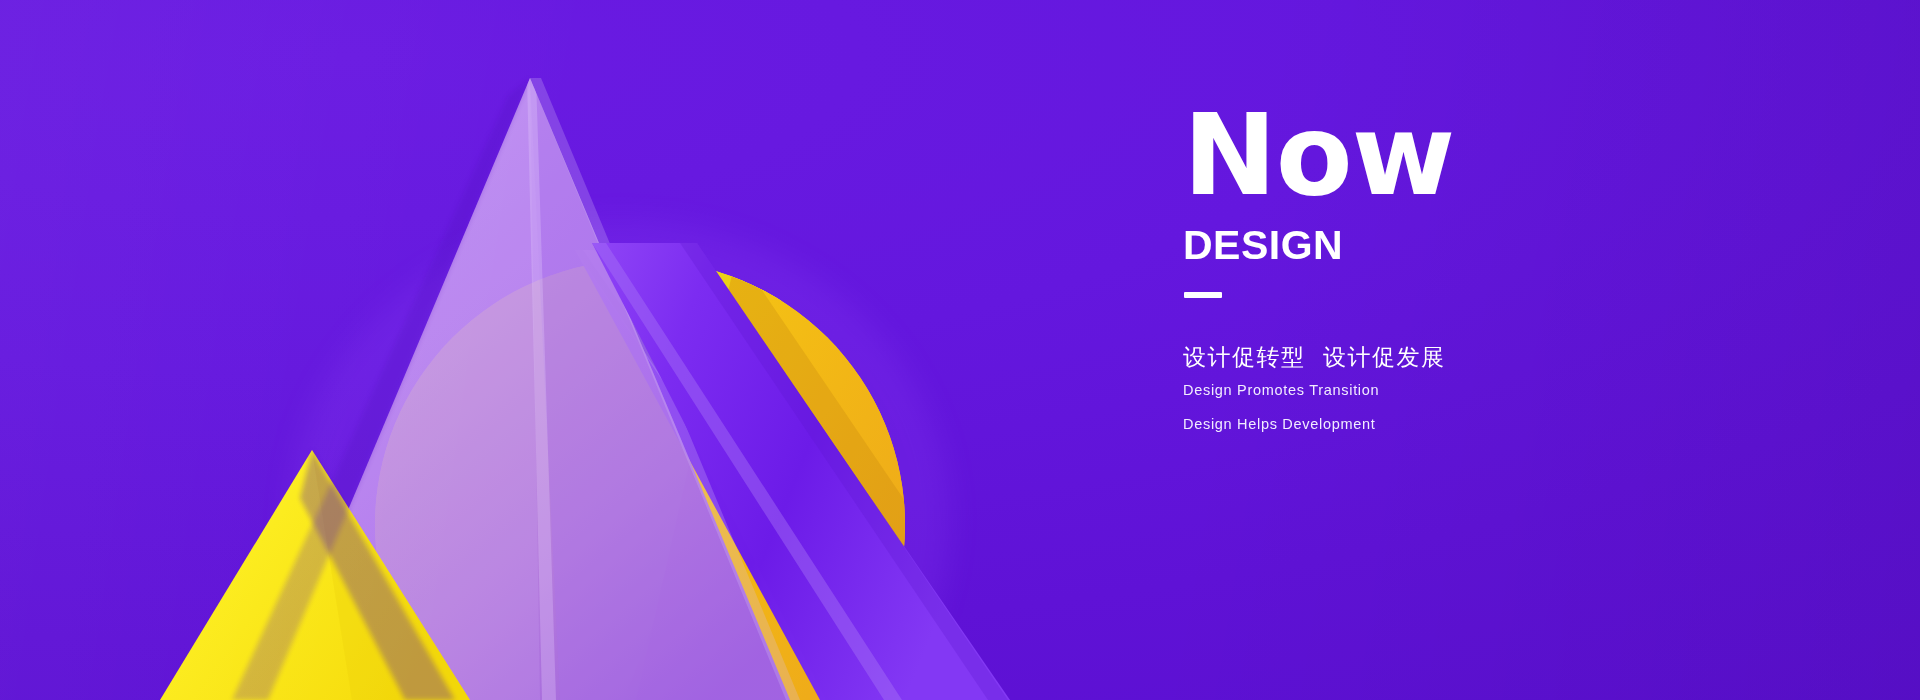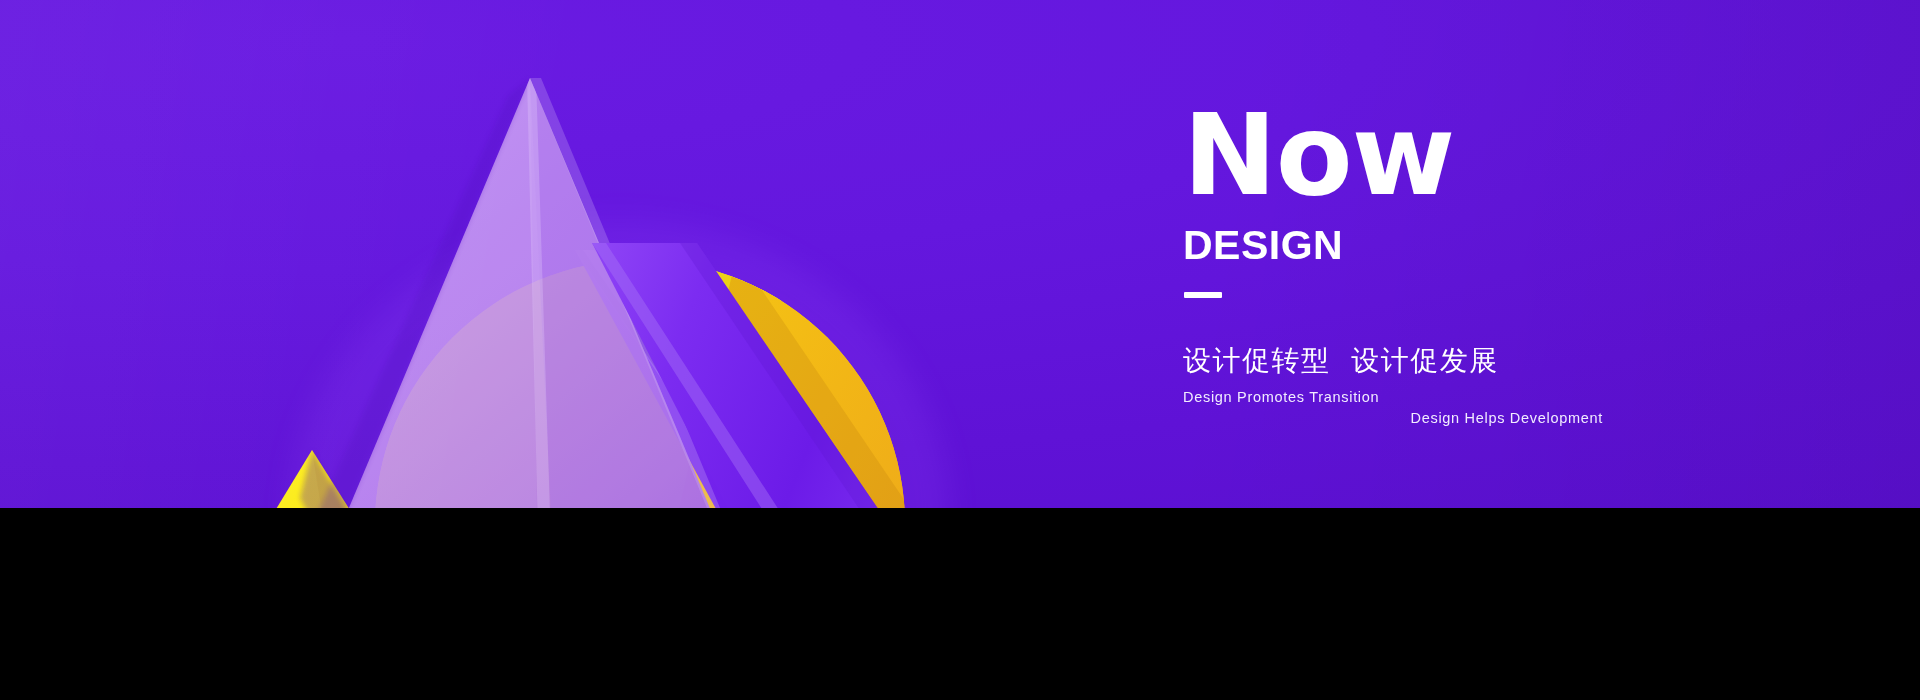--- a/index.html
+++ b/index.html
@@ -3,21 +3,21 @@
 <meta charset="utf-8">
 <style>
   html, body {
     margin: 0;
     padding: 0;
     background: #000;
   }
   #banner {
     position: relative;
     width: 1920px;
-    height: 508px;
+    height: 700px;
     overflow: hidden;
     font-family: "Liberation Sans", "DejaVu Sans", sans-serif;
     background: radial-gradient(ellipse 140% 120% at 18% 8%, #6A1BE2 0%, #6417DE 38%, #5F12D6 70%, #5A0FD0 100%);
   }
 
   
   .bg-sheen {
     position: absolute;
     inset: 0;
     background:
@@ -66,35 +66,35 @@
   .rule {
     width: 38px;
     height: 6px;
     background: #ffffff;
     margin: 24px 0 0 1px;
     border-radius: 1px;
   }
 
   .cn-line {
     margin-top: 44px;
-    font-size: 28px;
+    font-size: 23px;
     letter-spacing: 1.5px;
     color: #ffffff;
     font-family: "DejaVu Sans", "Liberation Sans", sans-serif;
     white-space: pre;
   }
   .en-line {
     margin-top: 8px;
     font-size: 14.5px;
     letter-spacing: 0.7px;
     line-height: 1.35;
     color: #f2ecff;
     font-family: Liberation Sans, sans-serif;
   }
-  .en-line.second { margin-top: 1px; text-align: right; }
+  .en-line.second { margin-top: 14px; }
 </style>
 </head>
 <body>
 
 <div id="banner">
 
   <div class="artwork">
     <svg viewBox="0 0 1100 700" xmlns="http://www.w3.org/2000/svg" aria-hidden="true">
       <defs>
 

